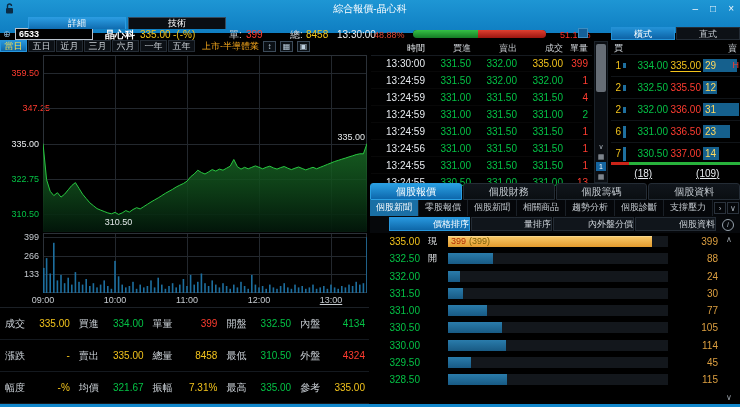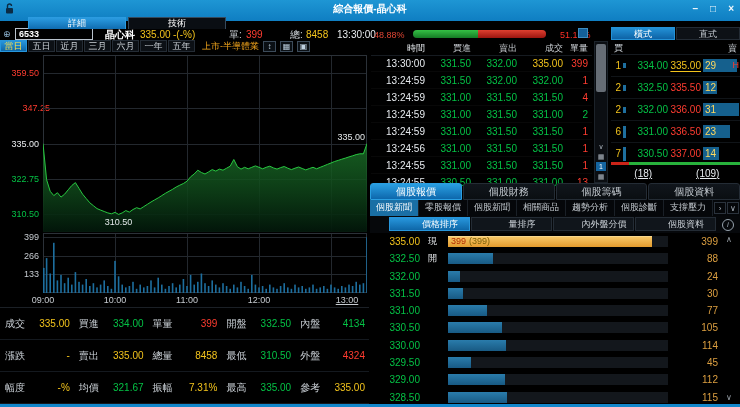--- a/index.html
+++ b/index.html
@@ -1,20 +1,20 @@
 <!DOCTYPE html>
 <html><head>
 <meta charset="utf-8">
 <style>
   html,body{margin:0;padding:0;background:#1a1a1a;}
   .window{position:relative;width:740px;height:407px;background:#000;overflow:hidden;
     font-family:"Liberation Sans","DejaVu Sans",sans-serif;color:#d8dcdf;font-size:10px;}
   .v-red{color:#ff3c30}.v-green{color:#04c145}.v-yellow{color:#f2c31c}.v-white{color:#e9ecef}
   
-  .titlebar{position:absolute;left:0;top:0;width:740px;height:21px;background:linear-gradient(#1e96d4,#0f7ec2);font-weight:bold;}
+  .titlebar{position:absolute;left:0;top:0;width:740px;height:33px;background:linear-gradient(#1e96d4,#0f7ec2);}
   .titlebar .title{position:absolute;left:0;right:0;text-align:center;color:#fff;font-size:10px;line-height:17px;}
   .lock{position:absolute;left:5px;top:3px;width:9px;height:11px;}
   .win-controls{position:absolute;right:6px;top:0;height:17px;display:flex;gap:12px;align-items:center;color:#f2f8fc;font-size:10px;z-index:3;}
   .win-controls span{cursor:default;line-height:17px}
   
   .view-tabs{position:absolute;left:28px;top:17px;height:12px;display:flex;gap:2px;z-index:2}
   .vtab{min-width:98px;text-align:center;font-size:9px;line-height:11px;color:#fff;background:#0a0e13;border:1px solid #35495c;border-bottom:none;box-sizing:border-box;}
   .vtab.active{background:linear-gradient(#2b9be0,#0f6cb0);border-color:#2b9be0;}
   
   .stock-row{position:absolute;left:0;top:28px;width:370px;height:13px;}
@@ -78,21 +78,21 @@
   
   #panelTabs{position:absolute;left:370px;top:183px;width:370px;height:17px;display:flex;gap:1px;}
   .btab{flex:1;text-align:center;line-height:16px;font-size:10px;color:#c5cbd1;background:linear-gradient(#11161c,#0a0e12);border:1px solid #242c35;box-sizing:border-box;border-radius:3px 3px 0 0;}
   .btab.active{background:linear-gradient(#2a9fe2,#0d67ac);color:#fff;border-color:#2a9fe2;}
   #subTabs{position:absolute;left:370px;top:200px;width:370px;height:16px;display:flex;background:#05070a;border-bottom:1px solid #1a2027;}
   .stab{width:49px;text-align:center;line-height:15px;font-size:9px;color:#c5cbd1;border-right:1px solid #1a2027;box-sizing:border-box;}
   .stab.active{background:#1a6fa5;color:#fff;}
   .sub-spacer{flex:1}
   .sub-arrow{width:12px;height:12px;margin:2px 1px 0 0;border:1px solid #2a323c;color:#a8b2bc;font-size:8px;line-height:11px;text-align:center;box-sizing:border-box;}
   #sortTabs{position:absolute;left:370px;top:216px;width:370px;height:17px;background:#06080b;}
-  .sort-tab{position:absolute;top:1px;height:14px;width:81px;line-height:13px;text-align:center;font-size:9px;color:#cdd3d9;background:#10151b;border:1px solid #242c35;box-sizing:border-box;padding-left:21px;}
+  .sort-tab{position:absolute;top:1px;height:14px;width:81px;line-height:13px;text-align:right;font-size:9px;color:#cdd3d9;background:#10151b;border:1px solid #242c35;box-sizing:border-box;padding-left:21px;}
   .sort-tab.active{background:linear-gradient(#2796dc,#0e67a8);color:#fff;border-color:#2796dc;}
   .info-icon{position:absolute;left:352px;top:3px;width:10px;height:10px;border:1px solid #97a3ae;border-radius:50%;color:#97a3ae;font-size:8px;line-height:9px;text-align:center;font-style:italic;}
   #distRows{position:absolute;left:370px;top:233px;width:370px;}
   .drow{position:relative;height:17.3px;}
   .dp{position:absolute;left:5px;width:45px;text-align:right;line-height:17px;font-size:10px;}
   .dtag{position:absolute;left:58px;line-height:17px;font-size:9px;color:#eceff2;}
   .dtrack{position:absolute;left:78px;top:3px;width:220px;height:11px;background:#13171c;}
   .dbar{position:absolute;left:0;top:0;height:11px;background:linear-gradient(#2a7cab,#185a84);}
   .dbar.orange{background:linear-gradient(#f6c666,#e39b2d);border-top:1px solid #f8d68c;box-sizing:border-box;}
   .dbar-text{position:absolute;left:3px;top:0;line-height:11px;font-size:9px;white-space:nowrap;}
@@ -293,21 +293,21 @@
   <div id="volTicks">
       <span style="top: 232.326px; color: rgb(198, 203, 208);">399</span>
       <span style="top: 250.884px; color: rgb(198, 203, 208);">266</span>
       <span style="top: 269.442px; color: rgb(198, 203, 208);">133</span>
     </div>
   <div id="xTicks">
       <span style="left: 26px;">09:00</span>
       <span style="left: 98px;">10:00</span>
       <span style="left: 170px;">11:00</span>
       <span style="left: 242px;">12:00</span>
-      <span style="left: 330px; text-decoration: underline;">13:00</span>
+      <span style="left: 314px; text-decoration: underline;">13:00</span>
     </div>
 
   <div class="stats" id="statsGrid">
       <div class="stat-cell">
         <span class="sl">成交</span>
         <span class="sv v-yellow">335.00</span>
       </div>
       <div class="stat-cell">
         <span class="sl">買進</span>
         <span class="sv v-green">334.00</span>
@@ -595,27 +595,20 @@
         <span class="dv">114</span>
       </div>
       <div class="drow">
         <span class="dp v-green">329.50</span>
         <span class="dtrack">
           <span class="dbar" style="width: 10.4651%;"></span>
         </span>
         <span class="dv">45</span>
       </div>
       <div class="drow">
-        <span class="dp v-green">329.00</span>
-        <span class="dtrack">
-          <span class="dbar" style="width: 26.0465%;"></span>
-        </span>
-        <span class="dv">112</span>
-      </div>
-      <div class="drow">
         <span class="dp v-green">328.50</span>
         <span class="dtrack">
           <span class="dbar" style="width: 26.7442%;"></span>
         </span>
         <span class="dv">115</span>
       </div>
     </div>
   <span class="dist-up">∧</span>
   <span class="dist-down">∨</span>
 

